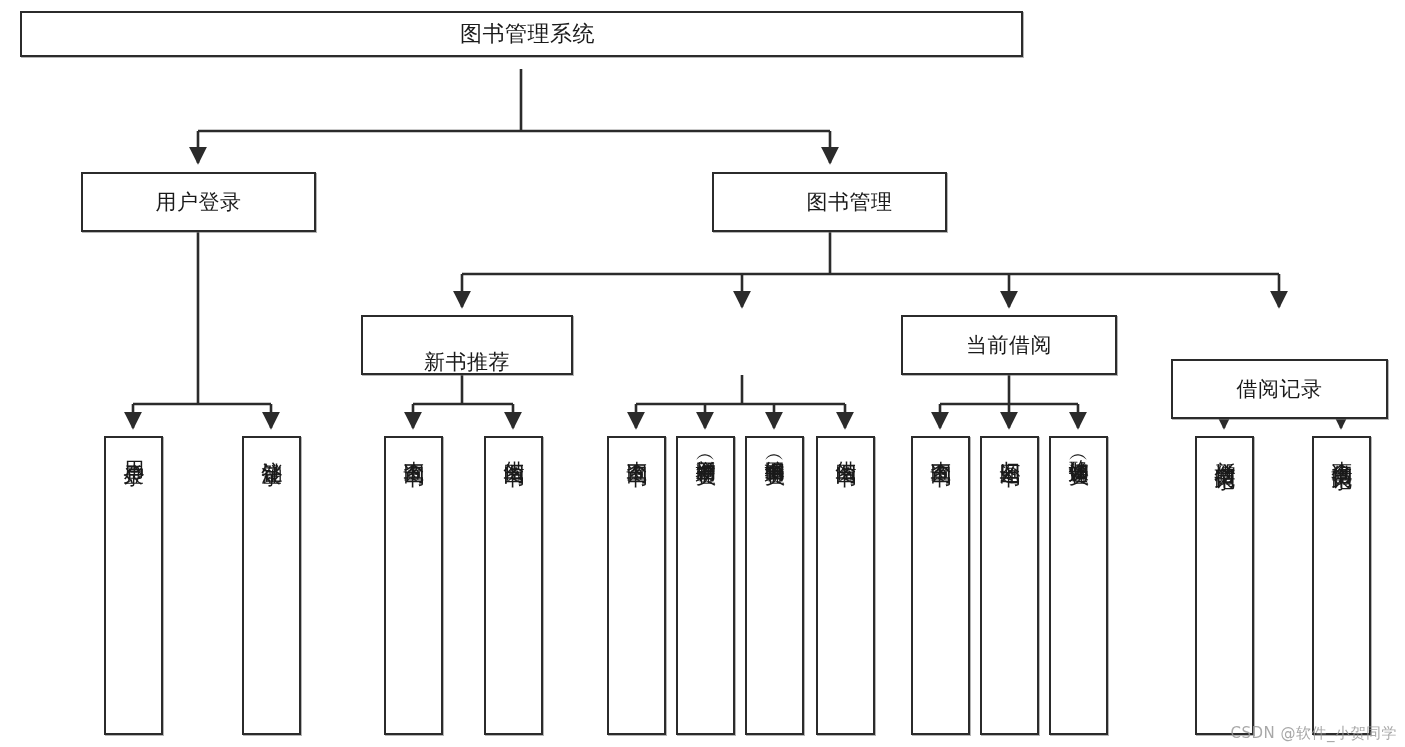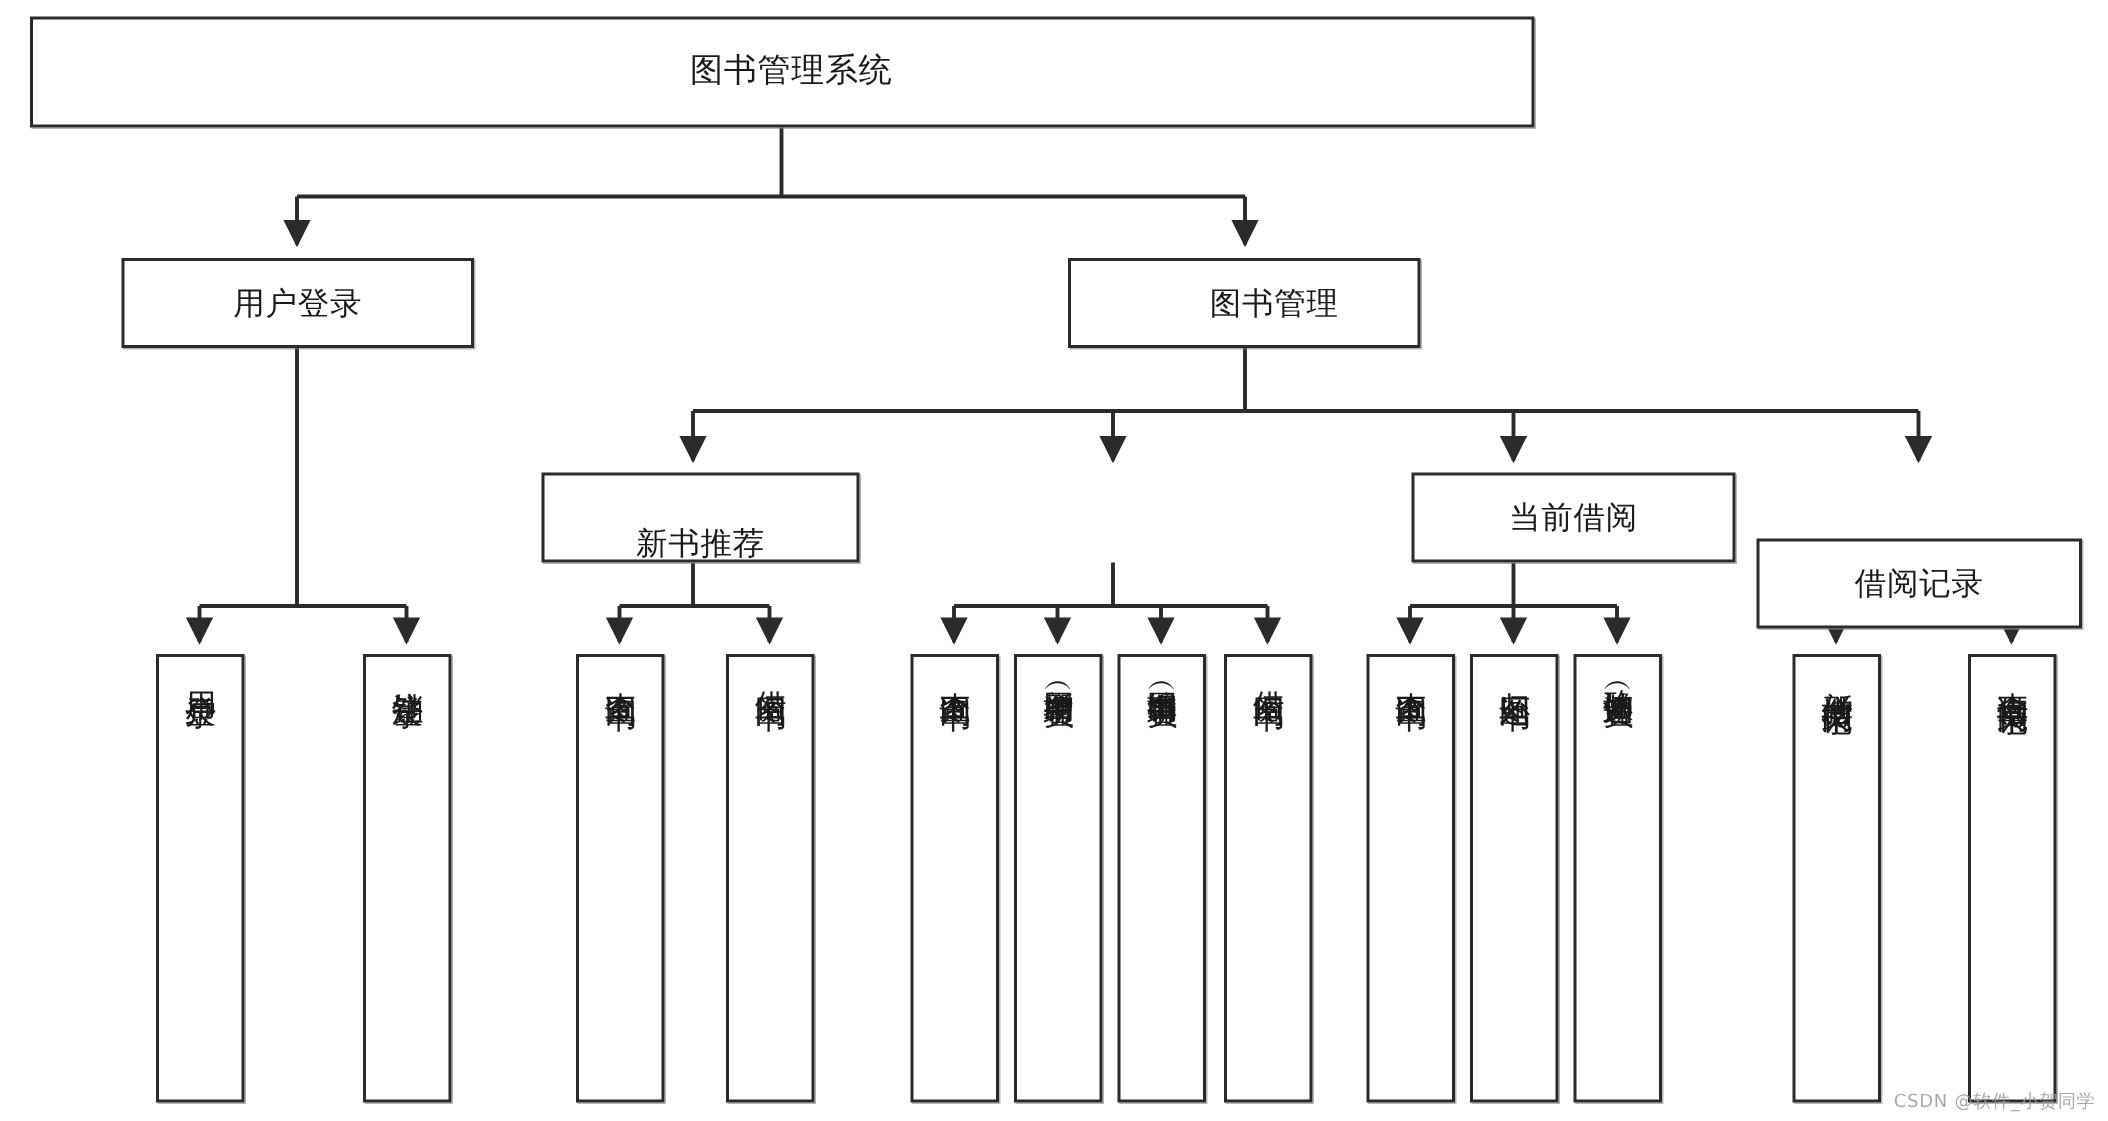--- a/index.html
+++ b/index.html
@@ -66,21 +66,21 @@
     max-height: 100%;
   }
   .node.vert.tall .label {
     font-size: 20px;
     letter-spacing: 1px;
   }
   #watermark {
     position: absolute;
     right: 8px;
     bottom: 4px;
-    font-size: 12px;
+    font-size: 15px;
     color: #9a9a9a;
     opacity: 0.85;
     white-space: nowrap;
     letter-spacing: 0.5px;
     margin-left: 42px;
   }
 </style>
 </head>
 <body>
 
@@ -129,35 +129,35 @@
       <path d="M 1009 404 L 1009 428" marker-end="url(#arrow)"></path>
       <path d="M 1078 404 L 1078 428" marker-end="url(#arrow)"></path>
 
       <path d="M 1279 375 L 1279 404"></path>
       <path d="M 1224 404 L 1341 404"></path>
       <path d="M 1224 404 L 1224 428" marker-end="url(#arrow)"></path>
       <path d="M 1341 404 L 1341 428" marker-end="url(#arrow)"></path>
     </g>
   </svg>
 
-  <div class="node horiz root" style="left:20px; top:11px; width:1003px; height:74px;padding-left:12px;">
+  <div class="node horiz root" style="left:20px; top:11px; width:1003px; height:46px;padding-left:12px;">
     <span class="label">图书管理系统</span>
   </div>
 
   <div class="node horiz" style="left:81px; top:172px; width:235px; height:60px;">
     <span class="label">用户登录</span>
   </div>
   <div class="node horiz" style="left:712px; top:172px; width:235px; height:60px;padding-left:40px;">
     <span class="label">图书管理</span>
   </div>
 
   <div class="node horiz" style="left:361px; top:315px; width:212px; height:60px;align-items:flex-end;">
     <span class="label">新书推荐</span>
   </div>
-  <div class="node horiz" style="left:941px; top:315px; width:216px; height:60px;">
+  <div class="node horiz" style="left:901px; top:315px; width:216px; height:60px;">
     <span class="label">当前借阅</span>
   </div>
   <div class="node horiz" style="left:1171px; top:315px; width:217px; height:60px;margin-top:44px;">
     <span class="label">借阅记录</span>
   </div>
 
   <div class="node vert" style="left:104px; top:436px; width:59px; height:299px;">
     <span class="label">用户登录</span>
   </div>
   <div class="node vert" style="left:242px; top:436px; width:59px; height:299px;">

